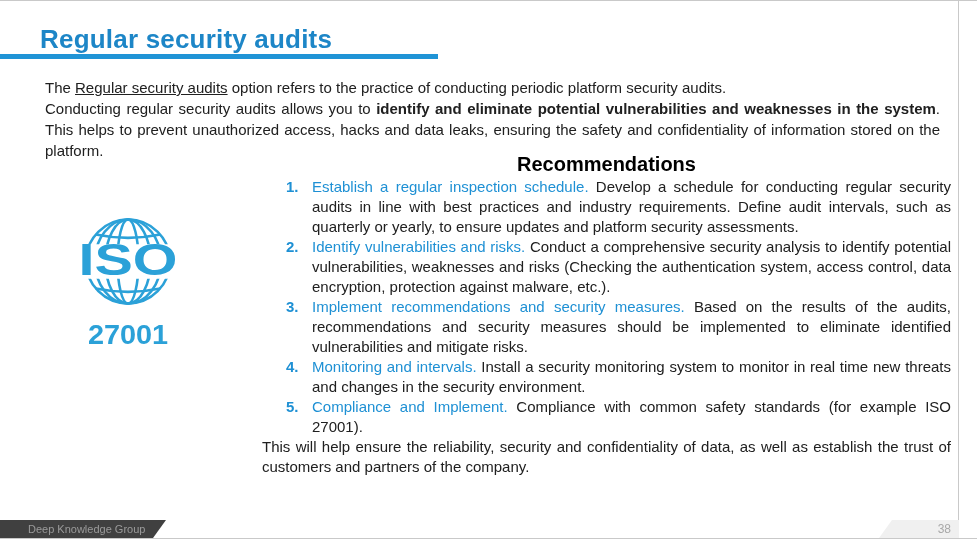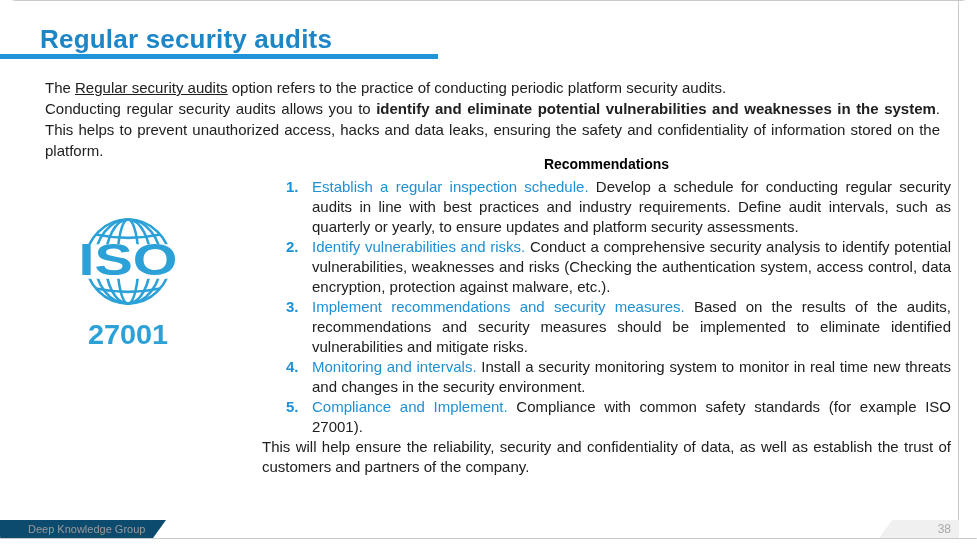--- a/index.html
+++ b/index.html
@@ -1,19 +1,19 @@
 <!DOCTYPE html>
 <html><head>
 <meta charset="utf-8">
 <style>
   html,body { margin:0; padding:0; background:#ffffff; }
   body { font-family:"Liberation Sans", sans-serif; -webkit-font-smoothing:antialiased; }
 
   .slide {
-    position:relative; width:977px; height:553px; background:#ffffff; overflow:hidden;border-radius:17px;
+    position:relative; width:977px; height:553px; background:#ffffff; overflow:hidden;
   }
   .border-top    { position:absolute; left:0; top:0; width:977px; height:1px; background:#c9c9c9; }
   .border-right  { position:absolute; left:958px; top:0; width:1px; height:539px; background:#c9c9c9; }
   .border-bottom { position:absolute; left:0; top:538px; width:977px; height:1px; background:#c9c9c9; }
 
   .page-title {
     position:absolute; left:40px; top:24px; margin:0;
     font-size:26px; font-weight:bold; color:#1d86c7; letter-spacing:0.2px;
   }
   .title-bar {
@@ -30,33 +30,33 @@
 
   .iso-logo { position:absolute; left:53px; top:218px; width:150px; }
   .iso-logo svg { display:block; width:150px; height:auto; }
   .iso-logo text { font-family:"Liberation Sans", sans-serif; }
 
   .reco {
     position:absolute; left:262px; top:154px; width:689px;
     font-size:15px; line-height:20px; color:#202020;
   }
   .reco-heading {
-    margin:0 0 3px 0; font-size:14px; font-weight:bold; color:#000000; text-align:center;
+    margin:0 0 3px 0; font-size:20px; font-weight:bold; color:#000000; text-align:center;
   }
   .reco .jp { margin:0; text-align:justify; }
   .reco ol { list-style:none; margin:0; padding:0; }
   .reco li { position:relative; padding-left:50px; text-align:justify; }
   .reco .num {
     position:absolute; left:24px; top:0; font-weight:bold; color:#1e90d4;
   }
   .reco .lead { font-weight:normal; color:#1e90d4; }
 
   .footer-company {
     position:absolute; left:0; top:520px; width:166px; height:18px;
-    background:#0c4a6e; clip-path:polygon(0 0,100% 0,calc(100% - 13px) 100%,0 100%);
+    background:#404040; clip-path:polygon(0 0,100% 0,calc(100% - 13px) 100%,0 100%);
     font-size:11px; color:#9a9a9a; line-height:18px; padding-left:28px; box-sizing:border-box;
   }
   .footer-page {
     position:absolute; left:879px; top:520px; width:80px; height:18px;
     background:#f0f0f0; clip-path:polygon(13px 0,100% 0,100% 100%,0 100%);
     font-size:12px; color:#a8a8a8; line-height:18px; text-align:right;
     padding-right:8px; box-sizing:border-box;
   }
 </style>
 </head>

